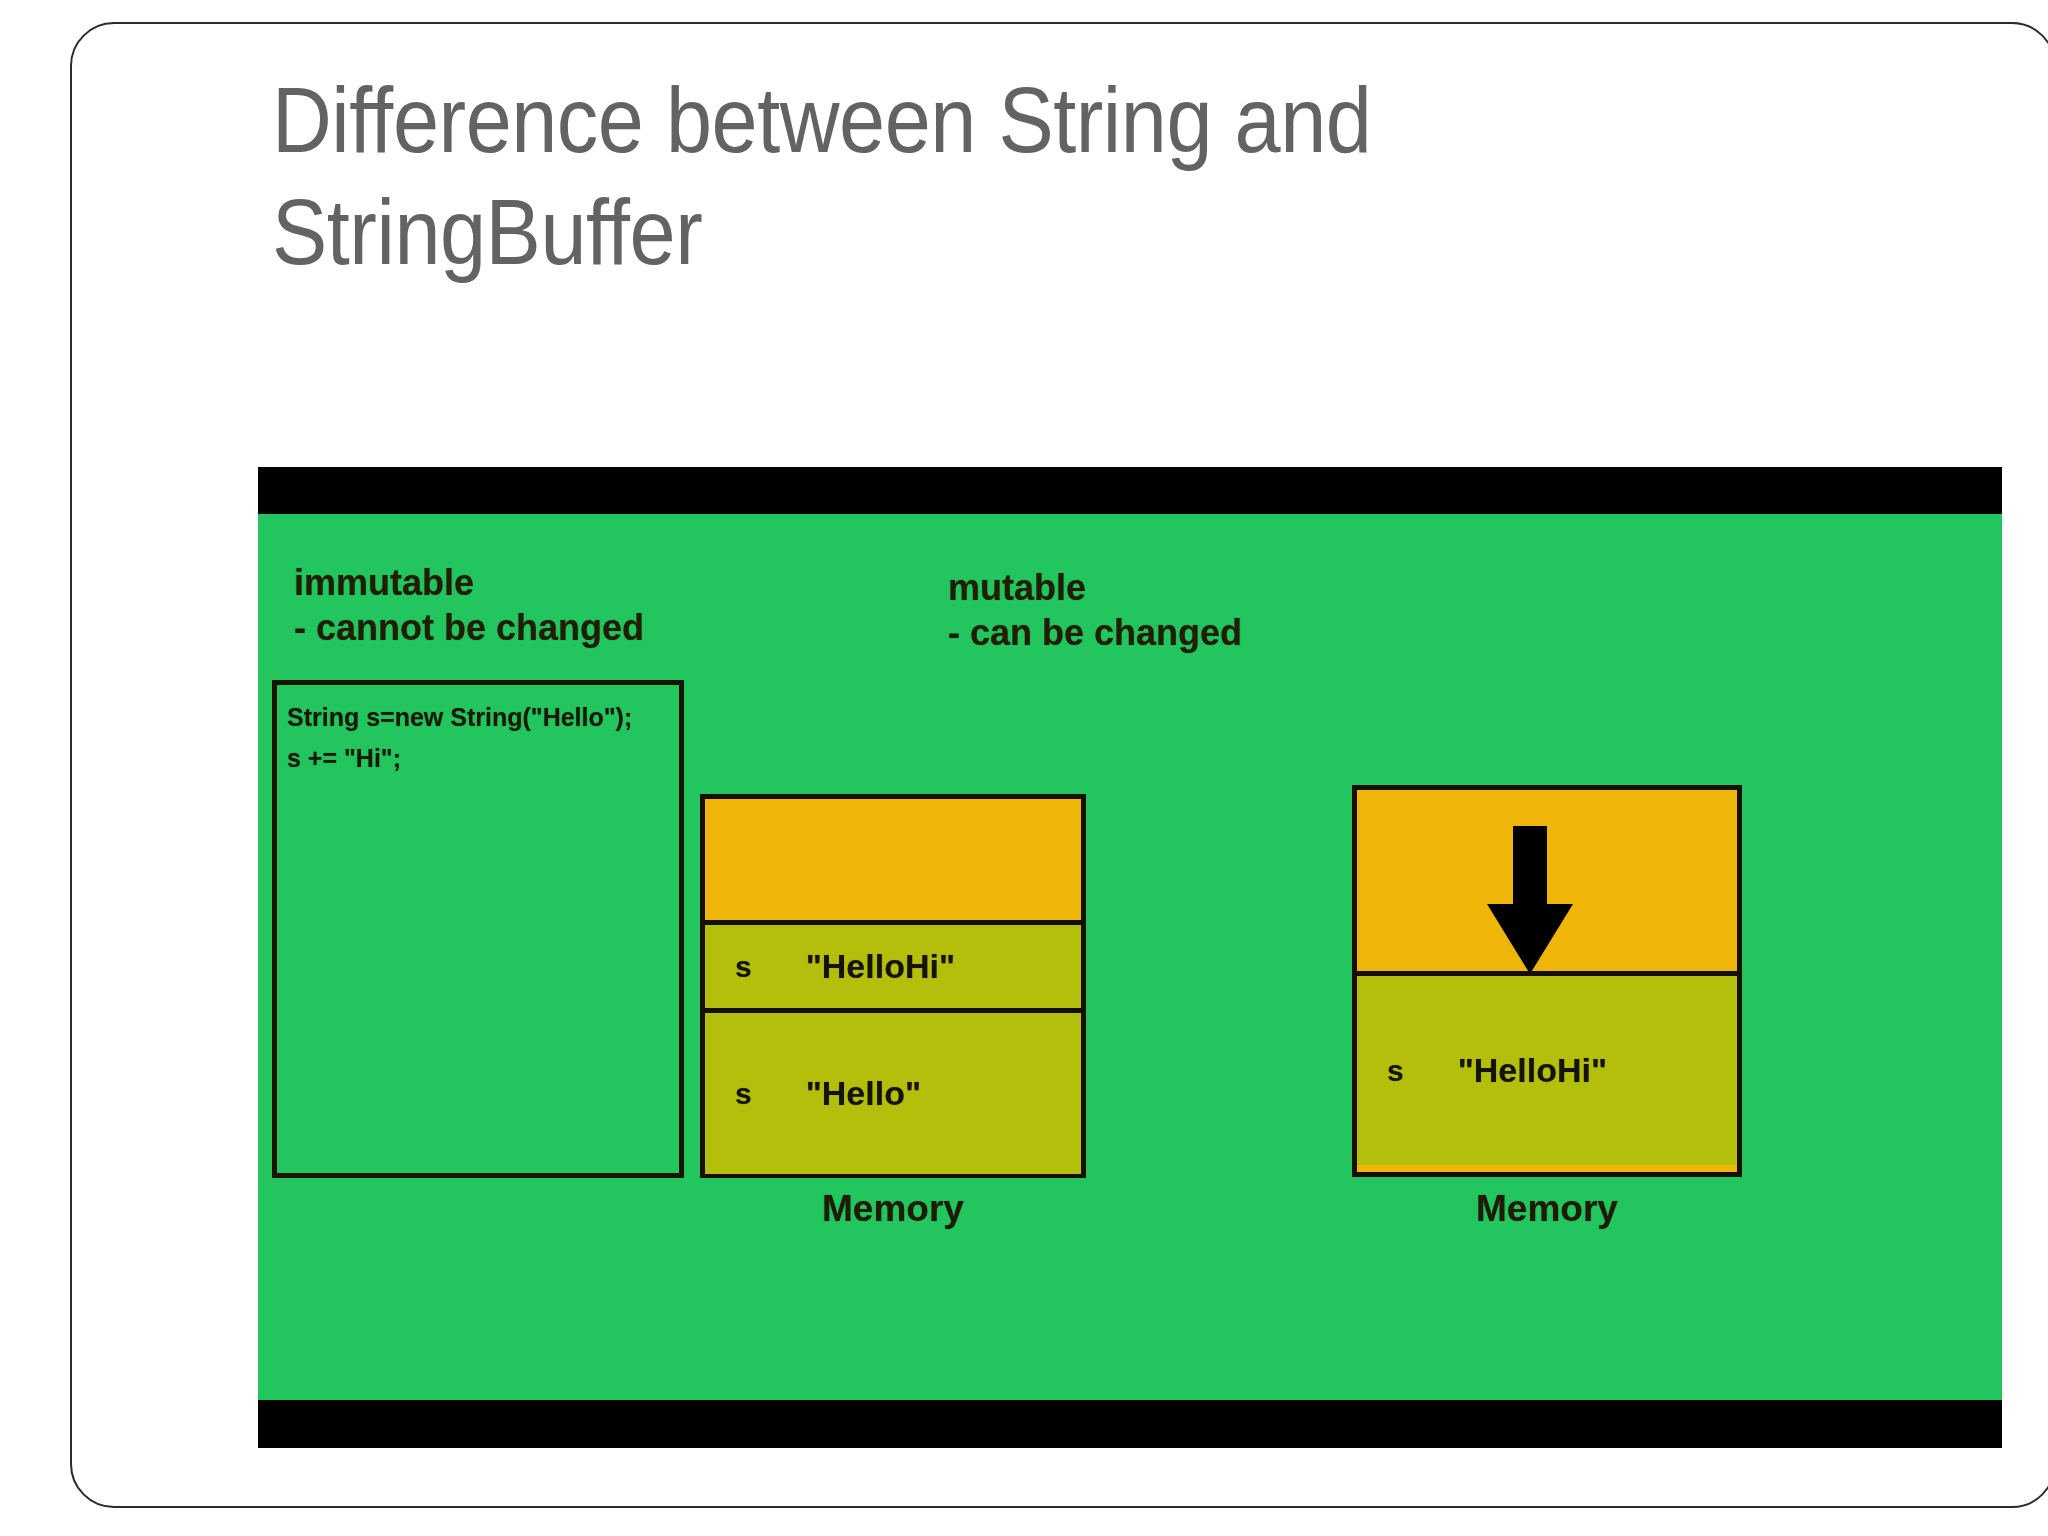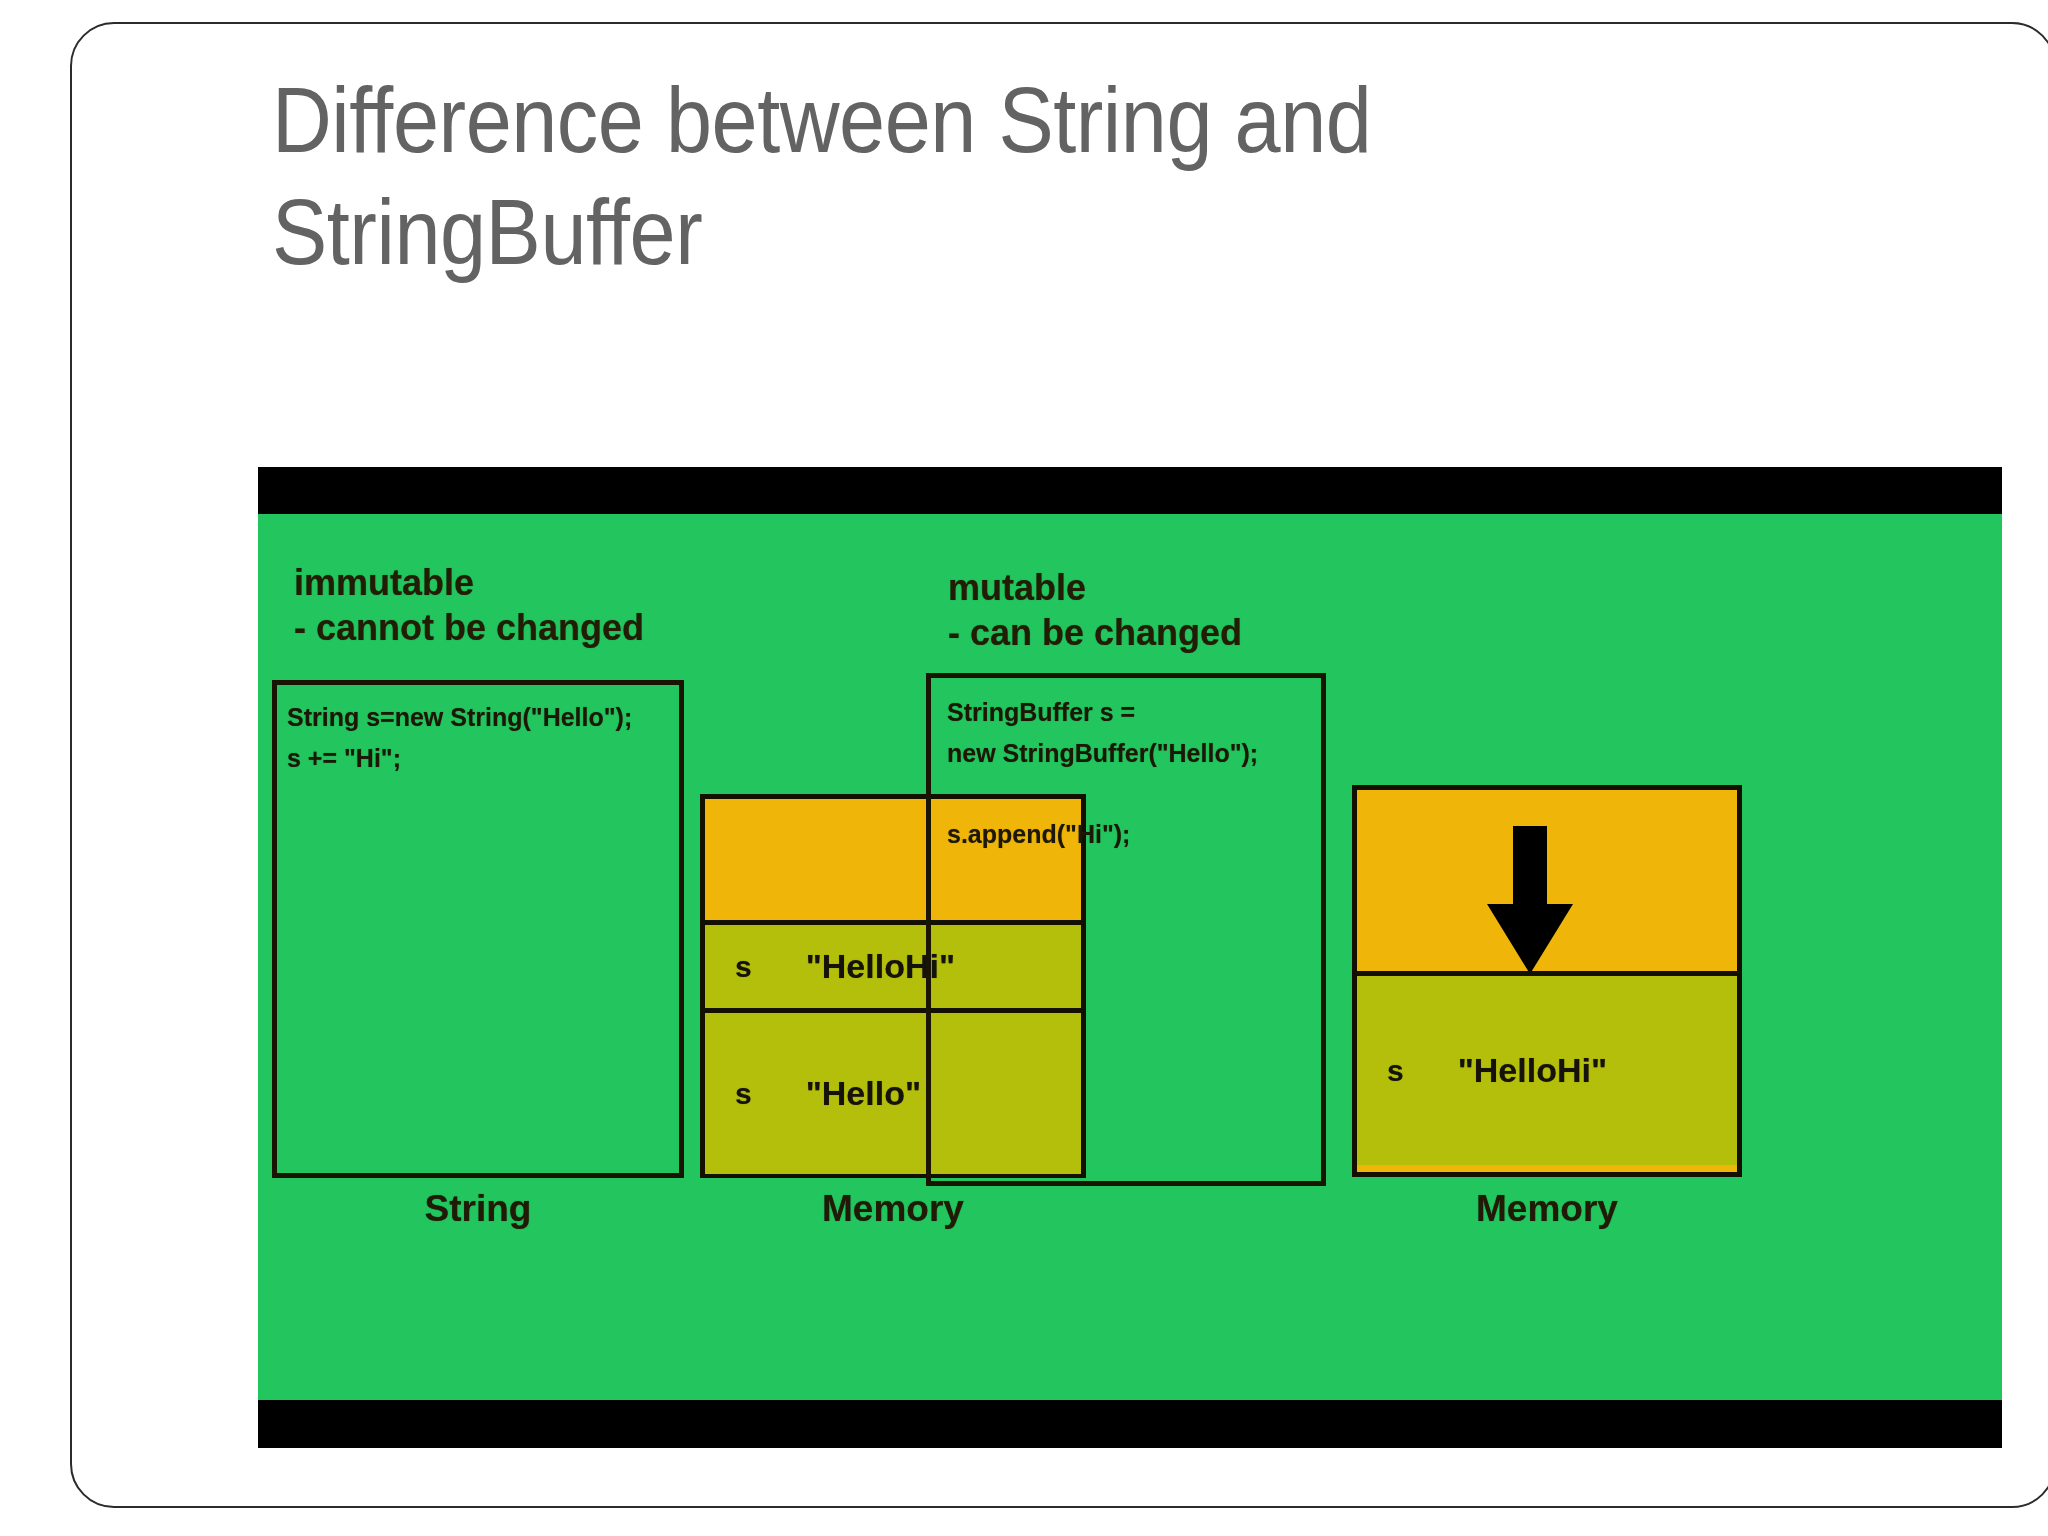--- a/index.html
+++ b/index.html
@@ -192,32 +192,25 @@
       <div class="memcell cell-l1">
         <span class="var">s</span>
         <span class="val">"HelloHi"</span>
       </div>
       <div class="memcell cell-l2">
         <span class="var">s</span>
         <span class="val">"Hello"</span>
       </div>
     </div>
 
-    <div class="cap cap-string">String</div>
     <div class="cap cap-mem1">Memory</div>
 
     <div class="hdr hdr-right">mutable
 - can be changed</div>
 
-    <div class="codebox codebox-right">
-      <div class="code code-right">StringBuffer s =
-new StringBuffer("Hello");
-
- s.append("Hi");</div>
-    </div>
 
     <div class="membox membox-right">
       <svg class="arrow" viewBox="0 0 86 148">
         <polygon points="26,0 60,0 60,78 86,78 43,148 0,78 26,78" fill="#000000"></polygon>
       </svg>
       <div class="memcell cell-r1">
         <span class="var">s</span>
         <span class="val">"HelloHi"</span>
       </div>
     </div>

